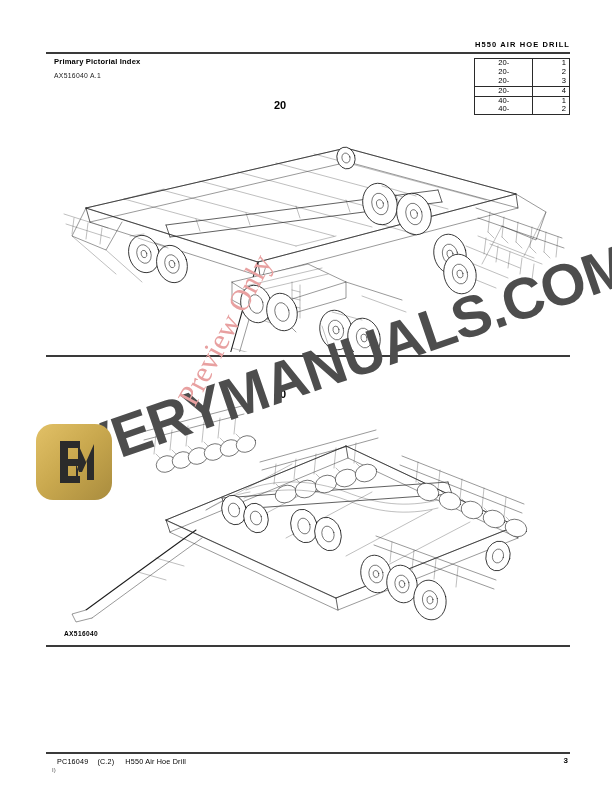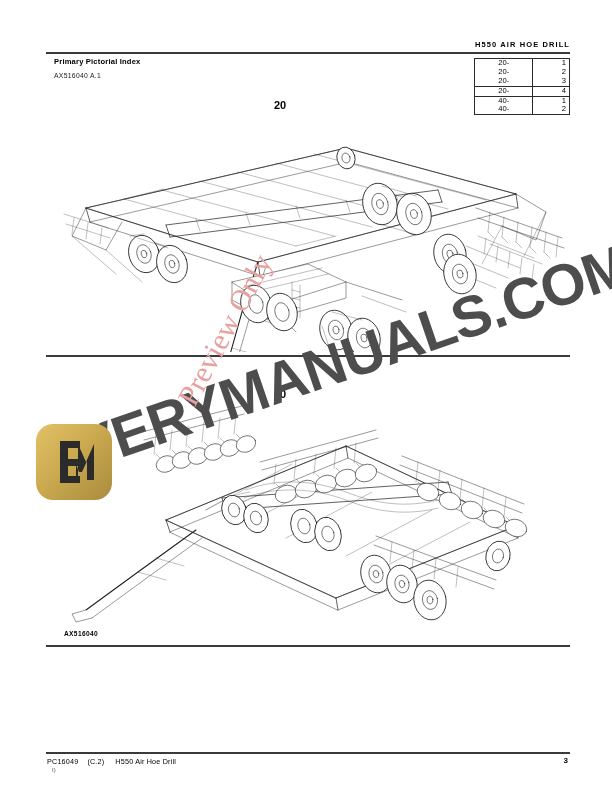--- a/index.html
+++ b/index.html
@@ -192,21 +192,21 @@
   .footer-rule {
     position: absolute;
     left: 46px;
     top: 752px;
     width: 524px;
     height: 1.6px;
     background: #3a3a3a;
   }
   .footer-left {
     position: absolute;
-    left: 47px;
+    left: 57px;
     top: 757px;
     font-size: 7.2px;
     white-space: nowrap;
     letter-spacing: 0.2px;
   }
   .footer-left .sp1 { display: inline-block; width: 9px; }
   .footer-left .sp2 { display: inline-block; width: 11px; }
   .footer-mark {
     position: absolute;
     left: 52px;

